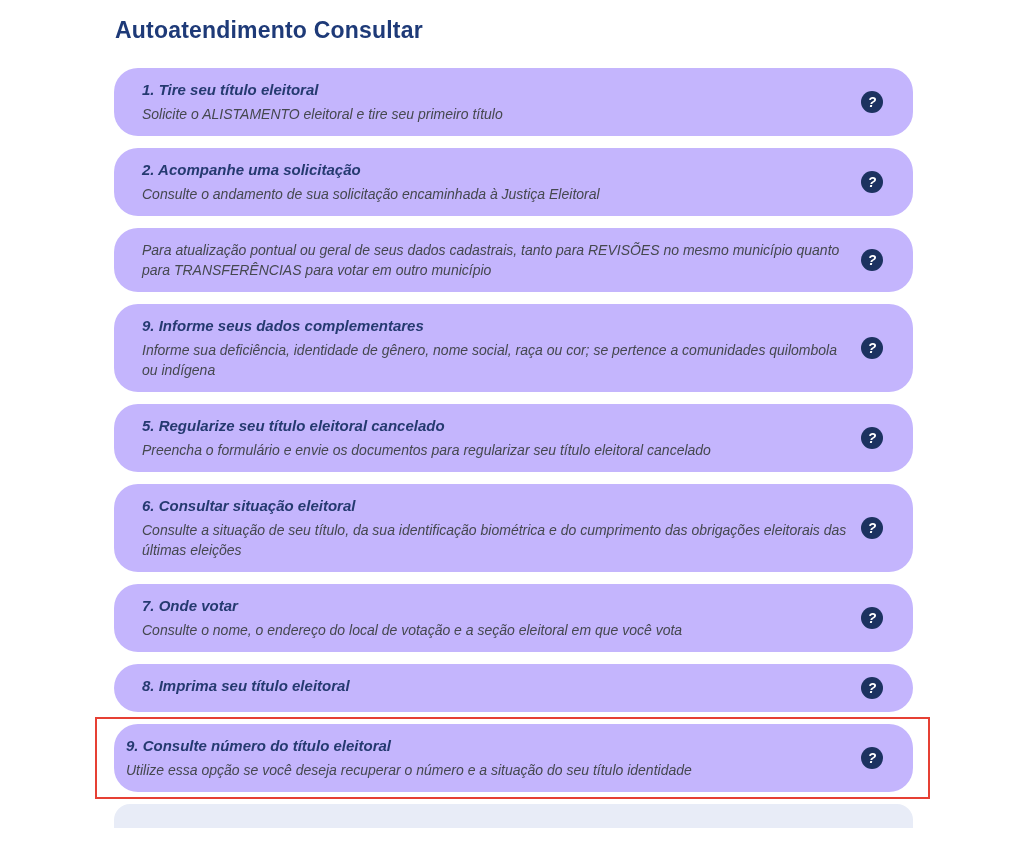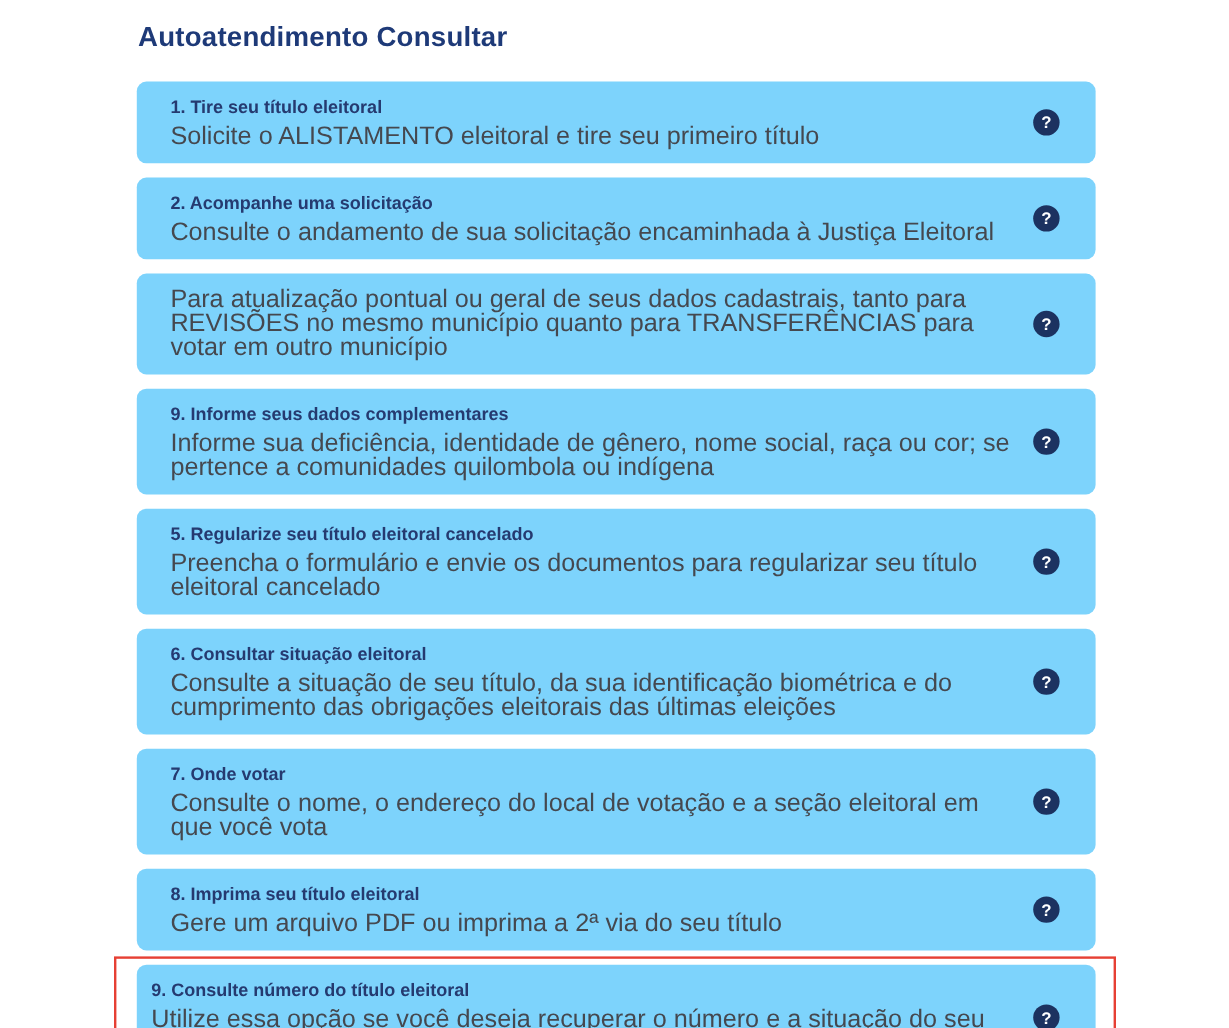--- a/index.html
+++ b/index.html
@@ -19,38 +19,39 @@
     font-size: 23px;
     font-weight: bold;
     color: #1e3a78;
     letter-spacing: 0.2px;
     margin-left: 1px;
     margin-bottom: 24px;
     line-height: 28px;
   }
   .card-list { width: 799px; }
   .card {
-    background: #7dd3fc;
-    border-radius: 8px;
+    background: #c4b5fd;
+    border-radius: 24px;
     padding: 12px 30px 12px 28px;
     display: flex;
     align-items: center;
     margin-bottom: 12px;
     cursor: pointer;
+    font-style: italic;
   }
   .card-text { flex: 1 1 auto; min-width: 0; }
   .card-title {
     font-size: 15px;
     font-weight: bold;
     color: #253a70;
     line-height: 20px;
     margin-bottom: 4px;
   }
   .card-desc {
-    font-size: 21px;
+    font-size: 14px;
     color: #45484f;
     line-height: 20px;
   }
   .help-icon {
     flex: 0 0 auto;
     width: 22px;
     height: 22px;
     margin-left: 6px;
     border-radius: 50%;
     background: #1c3260;
@@ -142,21 +143,20 @@
       <div class="card-text">
         <div class="card-title">7. Onde votar</div>
         <div class="card-desc">Consulte o nome, o endereço do local de votação e a seção eleitoral em que você vota</div>
       </div>
       <span class="help-icon">?</span>
     </div>
 
     <div class="card">
       <div class="card-text">
         <div class="card-title">8. Imprima seu título eleitoral</div>
-        <div class="card-desc">Gere um arquivo PDF ou imprima a 2ª via do seu título</div>
       </div>
       <span class="help-icon">?</span>
     </div>
 
     <div class="hl-wrap">
       <div class="card">
         <div class="card-text">
           <div class="card-title">9. Consulte número do título eleitoral</div>
           <div class="card-desc">Utilize essa opção se você deseja recuperar o número e a situação do seu título identidade</div>
         </div>

